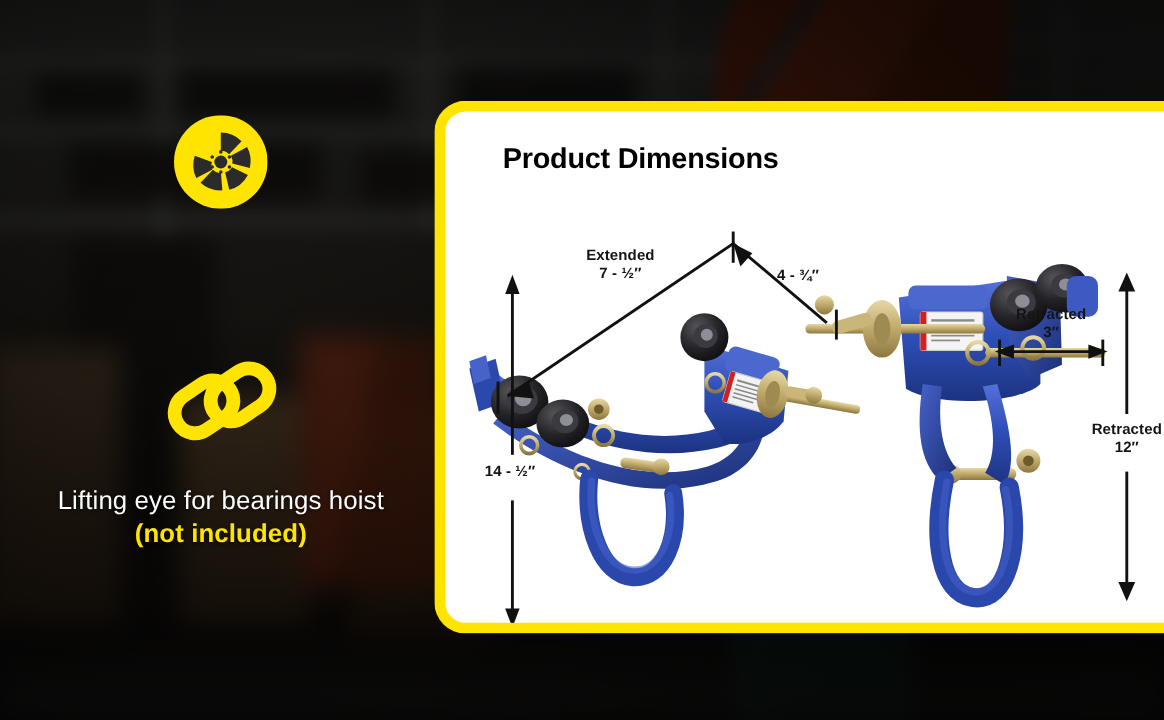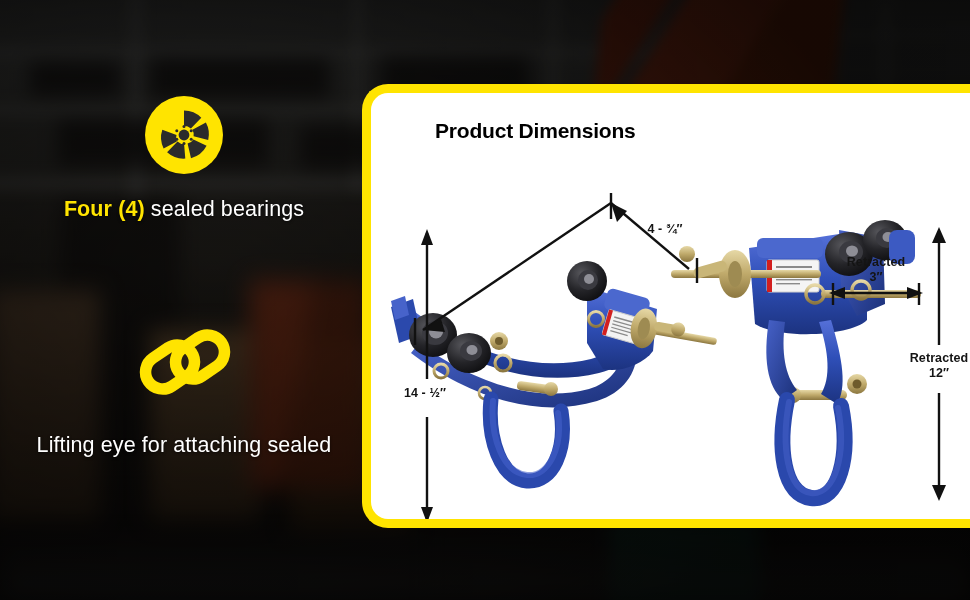--- a/index.html
+++ b/index.html
@@ -136,22 +136,22 @@
     width: 640px; height: 444px;
     background: #ffffff;
     border: 9px solid #ffe400;
     border-right: none;
     border-radius: 26px 0 0 26px;
     z-index: 8;
     overflow: hidden;
   }
   .card-title {
     position: absolute;
-    left: 64px; top: 26px;
-    font-size: 21px;
+    left: 48px; top: 26px;
+    font-size: 24px;
     font-weight: bold;
     color: #000000;
     letter-spacing: -.2px;
   }
 
   .dim-stage {
     position: absolute;
     inset: 0;
   }
 
@@ -239,36 +239,34 @@
 
             <path d="M39 14.5 a24.5 24.5 0 0 1 17.3 7.2 l-10.4 10.9 a9.5 9.5 0 0 0 -6.9 -2.9 z"></path>
             <path d="M60.9 26.5 a24.5 24.5 0 0 1 2.3 17.4 l-14.6 -3.6 a9.5 9.5 0 0 0 -1.2 -6.6 z"></path>
             <path d="M61.6 49.8 a24.5 24.5 0 0 1 -15.6 12.4 l-3.4 -14.6 a9.5 9.5 0 0 0 5.8 -4.2 z"></path>
             <path d="M40.3 62.6 a24.5 24.5 0 0 1 -18.2 -6.3 l10.4 -10.9 a9.5 9.5 0 0 0 6.6 2.7 z"></path>
             <path d="M18.6 52.4 a24.5 24.5 0 0 1 -1.3 -18.6 l14.2 5.1 a9.5 9.5 0 0 0 0.3 6.6 z"></path>
             <path d="M20.2 29.6 a24.5 24.5 0 0 1 15.4 -14.7 l3.5 14.8 a9.5 9.5 0 0 0 -5.8 4.4 z" opacity="0"></path>
           </g>
         </svg>
       </div>
-      <div class="feature-text">
-        <span class="hl">Four (4)</span><span> sealed bearings</span>
-      </div>
     </div>
 
     <div class="feature">
       <div class="icon-badge icon-chain">
         <svg width="100" height="86" viewBox="0 0 100 86" aria-hidden="true">
           <g fill="none" stroke="#FFE400" stroke-width="11.5" stroke-linecap="round">
             <rect x="10" y="30" width="52" height="34" rx="17" transform="rotate(-34 36 47)"></rect>
             <rect x="40" y="20" width="52" height="34" rx="17" transform="rotate(-34 66 37)"></rect>
           </g>
         </svg>
       </div>
       <div class="feature-text">
-        <span>Lifting eye for attaching sealed</span>
+        <span>Lifting eye for bearings hoist</span>
+        <span class="hl-b">(not included)</span>
       </div>
     </div>
   </div>
 
   <div class="dim-card">
 
     <div class="card-title">Product Dimensions</div>
 
     <div class="dim-stage">
 
@@ -425,20 +423,24 @@
           <line x1="462" y1="190" x2="462" y2="212"></line>
           <line x1="548" y1="190" x2="548" y2="212"></line>
 
           <line x1="568" y1="138" x2="568" y2="252"></line>
           <polygon points="568,134 561,150 575,150" fill="#111111" stroke="none"></polygon>
           <line x1="568" y1="300" x2="568" y2="404"></line>
           <polygon points="568,408 561,392 575,392" fill="#111111" stroke="none"></polygon>
         </g>
       </svg>
 
+      <div class="dim-label" style="left:86px; top:113px; width:120px;">
+        <span class="lbl-top">Extended</span>
+        <span class="lbl-val">7 - ½″</span>
+      </div>
 
       <div class="dim-label" style="left:254px; top:129px; width:80px;">
         <span class="lbl-val">4 - ¾″</span>
       </div>
 
       <div class="dim-label" style="left:6px; top:293px; width:96px;">
         <span class="lbl-val">14 - ½″</span>
       </div>
 
       <div class="dim-label" style="left:450px; top:162px; width:110px;">

